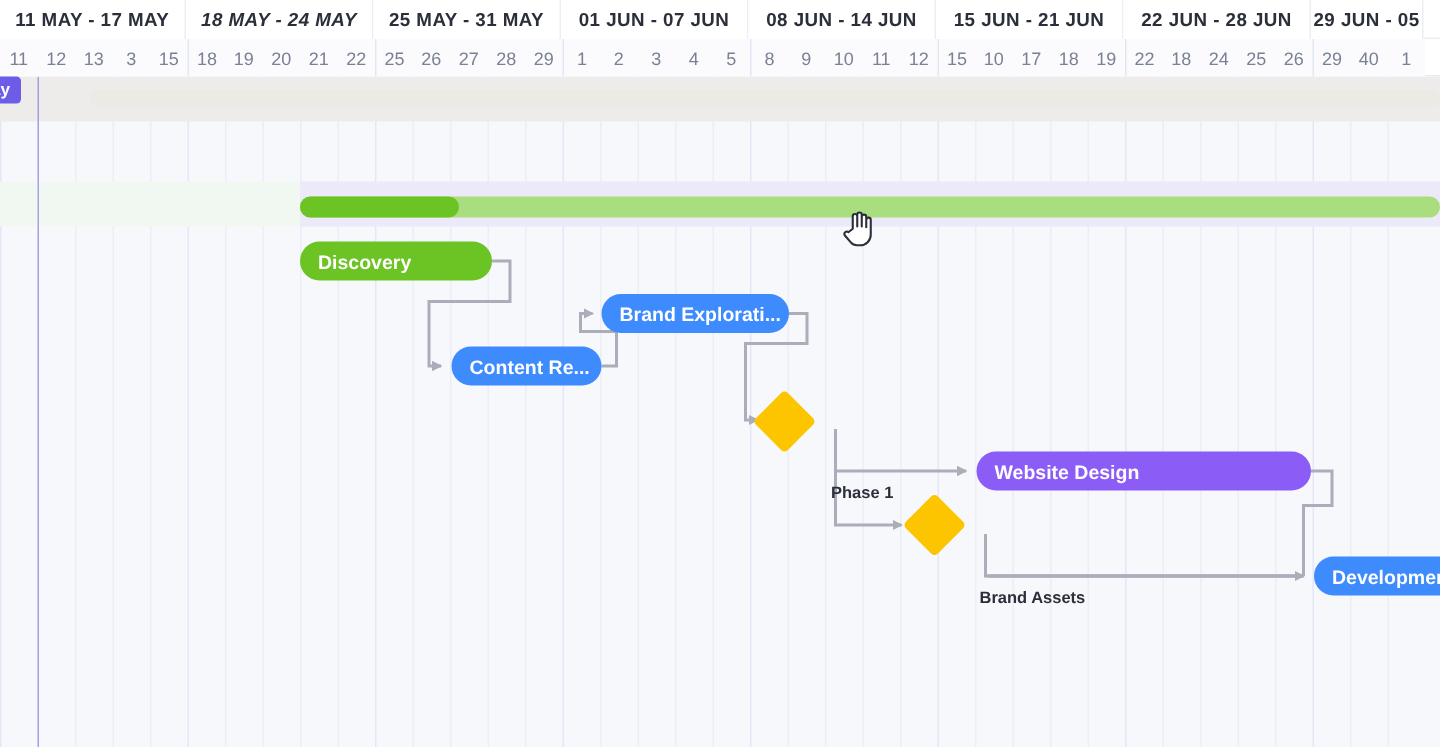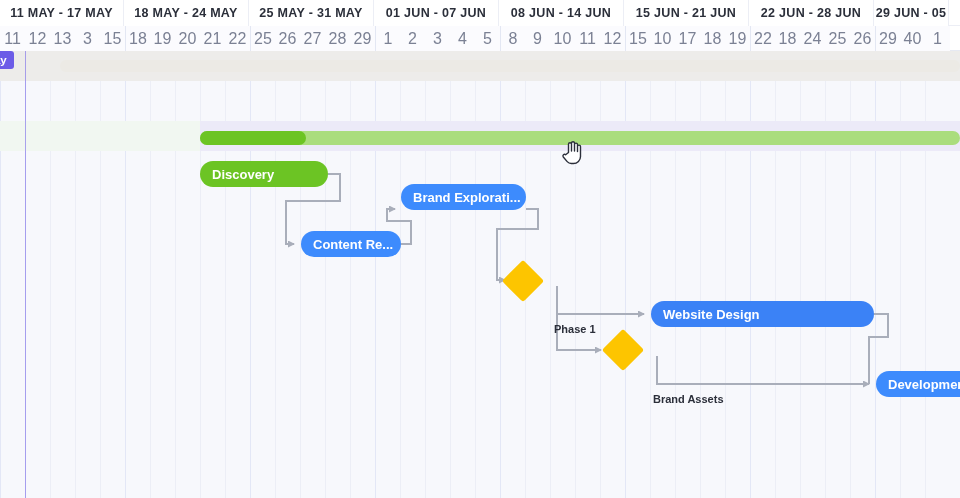--- a/index.html
+++ b/index.html
@@ -38,21 +38,21 @@
     background: #ffffff;
   }
   .tl-days {
     position: absolute; top: 26px; left: 0; height: 25px; width: 100%;
     display: flex;
     border-bottom: 1px solid #e6e9f2;
   }
   .tl-day {
     height: 25px; width: 25px; flex: 0 0 25px;
     display: flex; align-items: center; justify-content: center;
-    font-size: 16px; color: #7b8194;
+    font-size: 12px; color: #7b8194;
     background: #fbfbfe;
   }
   .tl-day.wk-start { border-left: 1px solid #e3e7f3; }
 
   
   .grid-body {
     position: absolute; top: 51px; left: 0;
     width: 960px; height: 447px;
     background: #f7f8fc;
     overflow: hidden;
@@ -140,21 +140,21 @@
   .cursor { position: absolute; z-index: 60; pointer-events: none; }
 </style>
 </head>
 <body>
 
 <div id="gantt">
 
   <div class="tl-header">
     <div class="tl-weeks" id="weeks-row">
         <div class="tl-week" style="width: 124px;">11 MAY - 17 MAY</div>
-        <div class="tl-week" style="width: 125px;">18 MAY - 24 MAY</div>
+        <div class="tl-week" style="width: 125px; font-style: italic;">18 MAY - 24 MAY</div>
         <div class="tl-week" style="width: 125px;">25 MAY - 31 MAY</div>
         <div class="tl-week" style="width: 125px;">01 JUN - 07 JUN</div>
         <div class="tl-week" style="width: 125px; text-align: center;">08 JUN - 14 JUN</div>
         <div class="tl-week" style="width: 125px;">15 JUN - 21 JUN</div>
         <div class="tl-week" style="width: 125px;">22 JUN - 28 JUN</div>
         <div class="tl-week" style="width: 75px;">29 JUN - 05</div>
       </div>
     <div class="tl-days" id="days-row">
         <div class="tl-day">11</div>
         <div class="tl-day">12</div>
@@ -276,32 +276,32 @@
         <path d="M657,305 L657,333 L869,333 L869,333"></path>
         <path d="M657,333 L869,333 L869,333"></path>
         <path d="M660,333 L869,333" marker-end="url(#arw)"></path>
       </g>
     </svg>
 
     <div class="bar green" id="task-discovery" style="left: 200px; top: 110px; width: 128px; background: rgb(108, 196, 36);">
       <span>Discovery</span>
     </div>
 
-    <div class="bar blue" id="task-brand-exploration" style="left: 401px; top: 133px; width: 125px; background: rgb(61, 139, 253);">
+    <div class="bar blue" id="task-brand-exploration" style="left: 401px; top: 145px; width: 125px; background: rgb(61, 139, 253);">
       <span>Brand Explorati...</span>
     </div>
 
     <div class="bar blue" id="task-content-research" style="left: 301px; top: 180px; width: 100px; background: rgb(61, 139, 253);">
       <span>Content Re...</span>
     </div>
 
     <div class="milestone" id="ms-phase-1" style="left:508px; top:215px;"></div>
     <div class="ms-label" style="left:554px; top:272px;">Phase 1</div>
 
-    <div class="bar blue" id="task-website-design" style="left: 651px; top: 250px; width: 223px; background: #3b82f6;">
+    <div class="bar blue" id="task-website-design" style="left: 651px; top: 250px; width: 223px; background: #8b5cf6;">
       <span>Website Design</span>
     </div>
 
     <div class="milestone" id="ms-brand-assets" style="left:608px; top:284px;"></div>
     <div class="ms-label" style="left:653px; top:342px;">Brand Assets</div>
 
     <div class="bar blue" id="task-development" style="left: 876px; top: 320px; width: 110px; background: rgb(61, 139, 253);">
       <span>Development</span>
     </div>
   </div>

